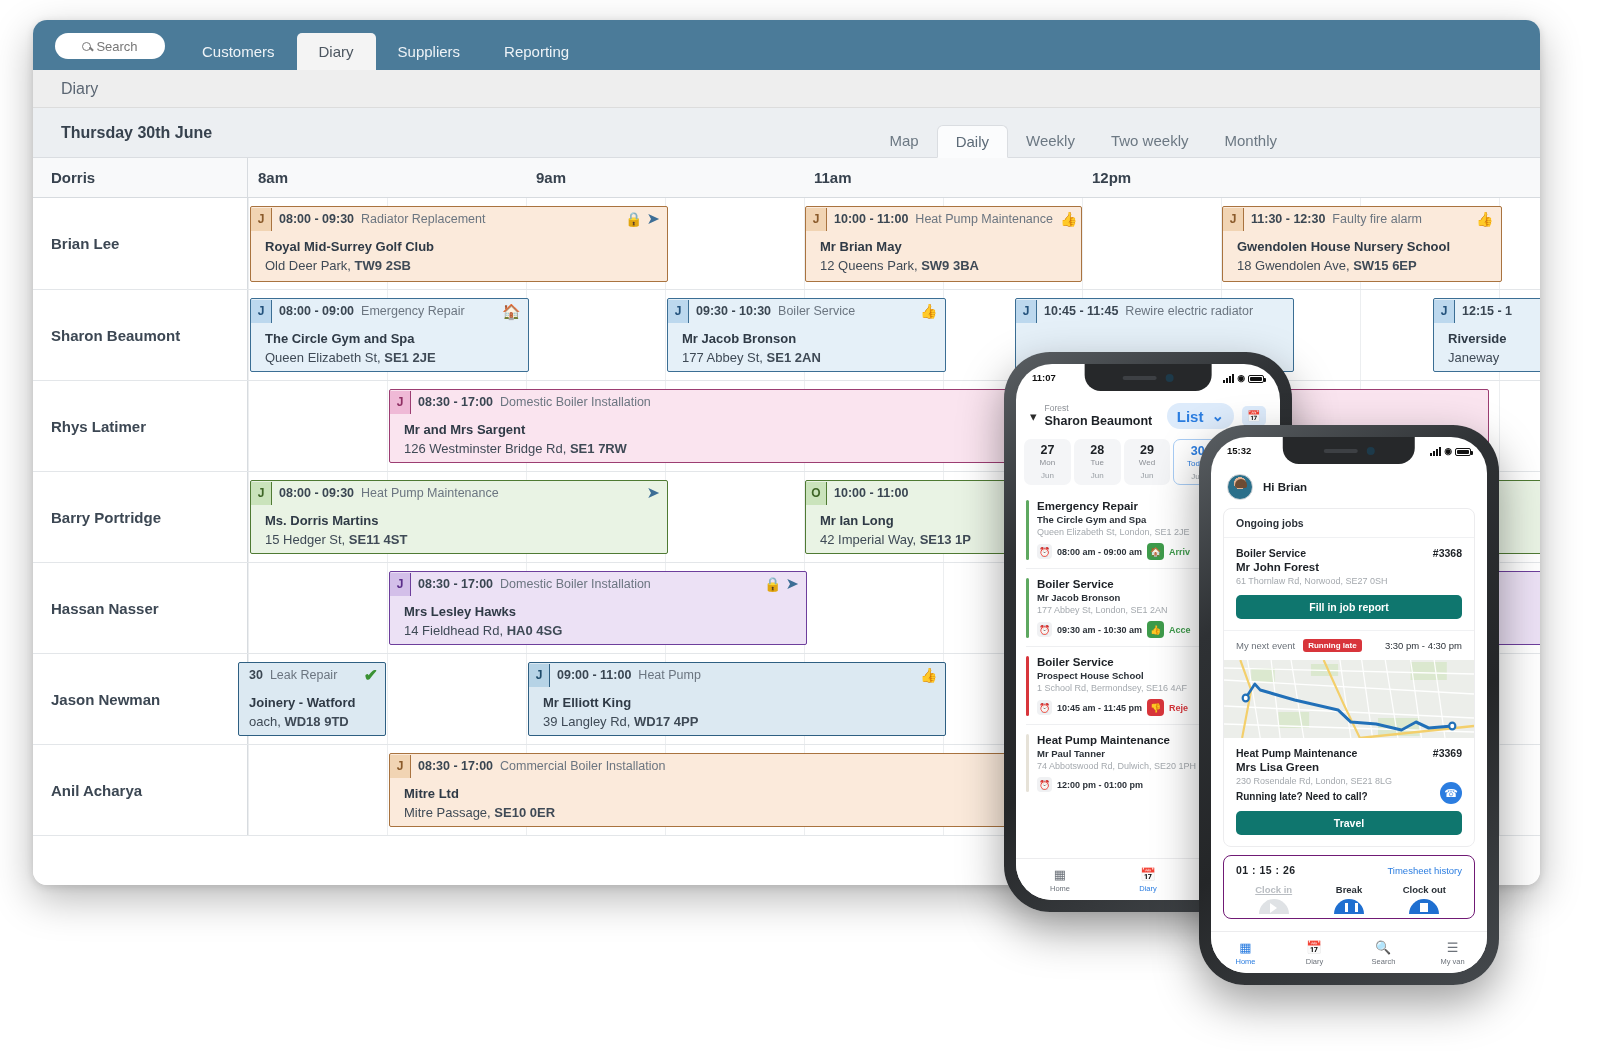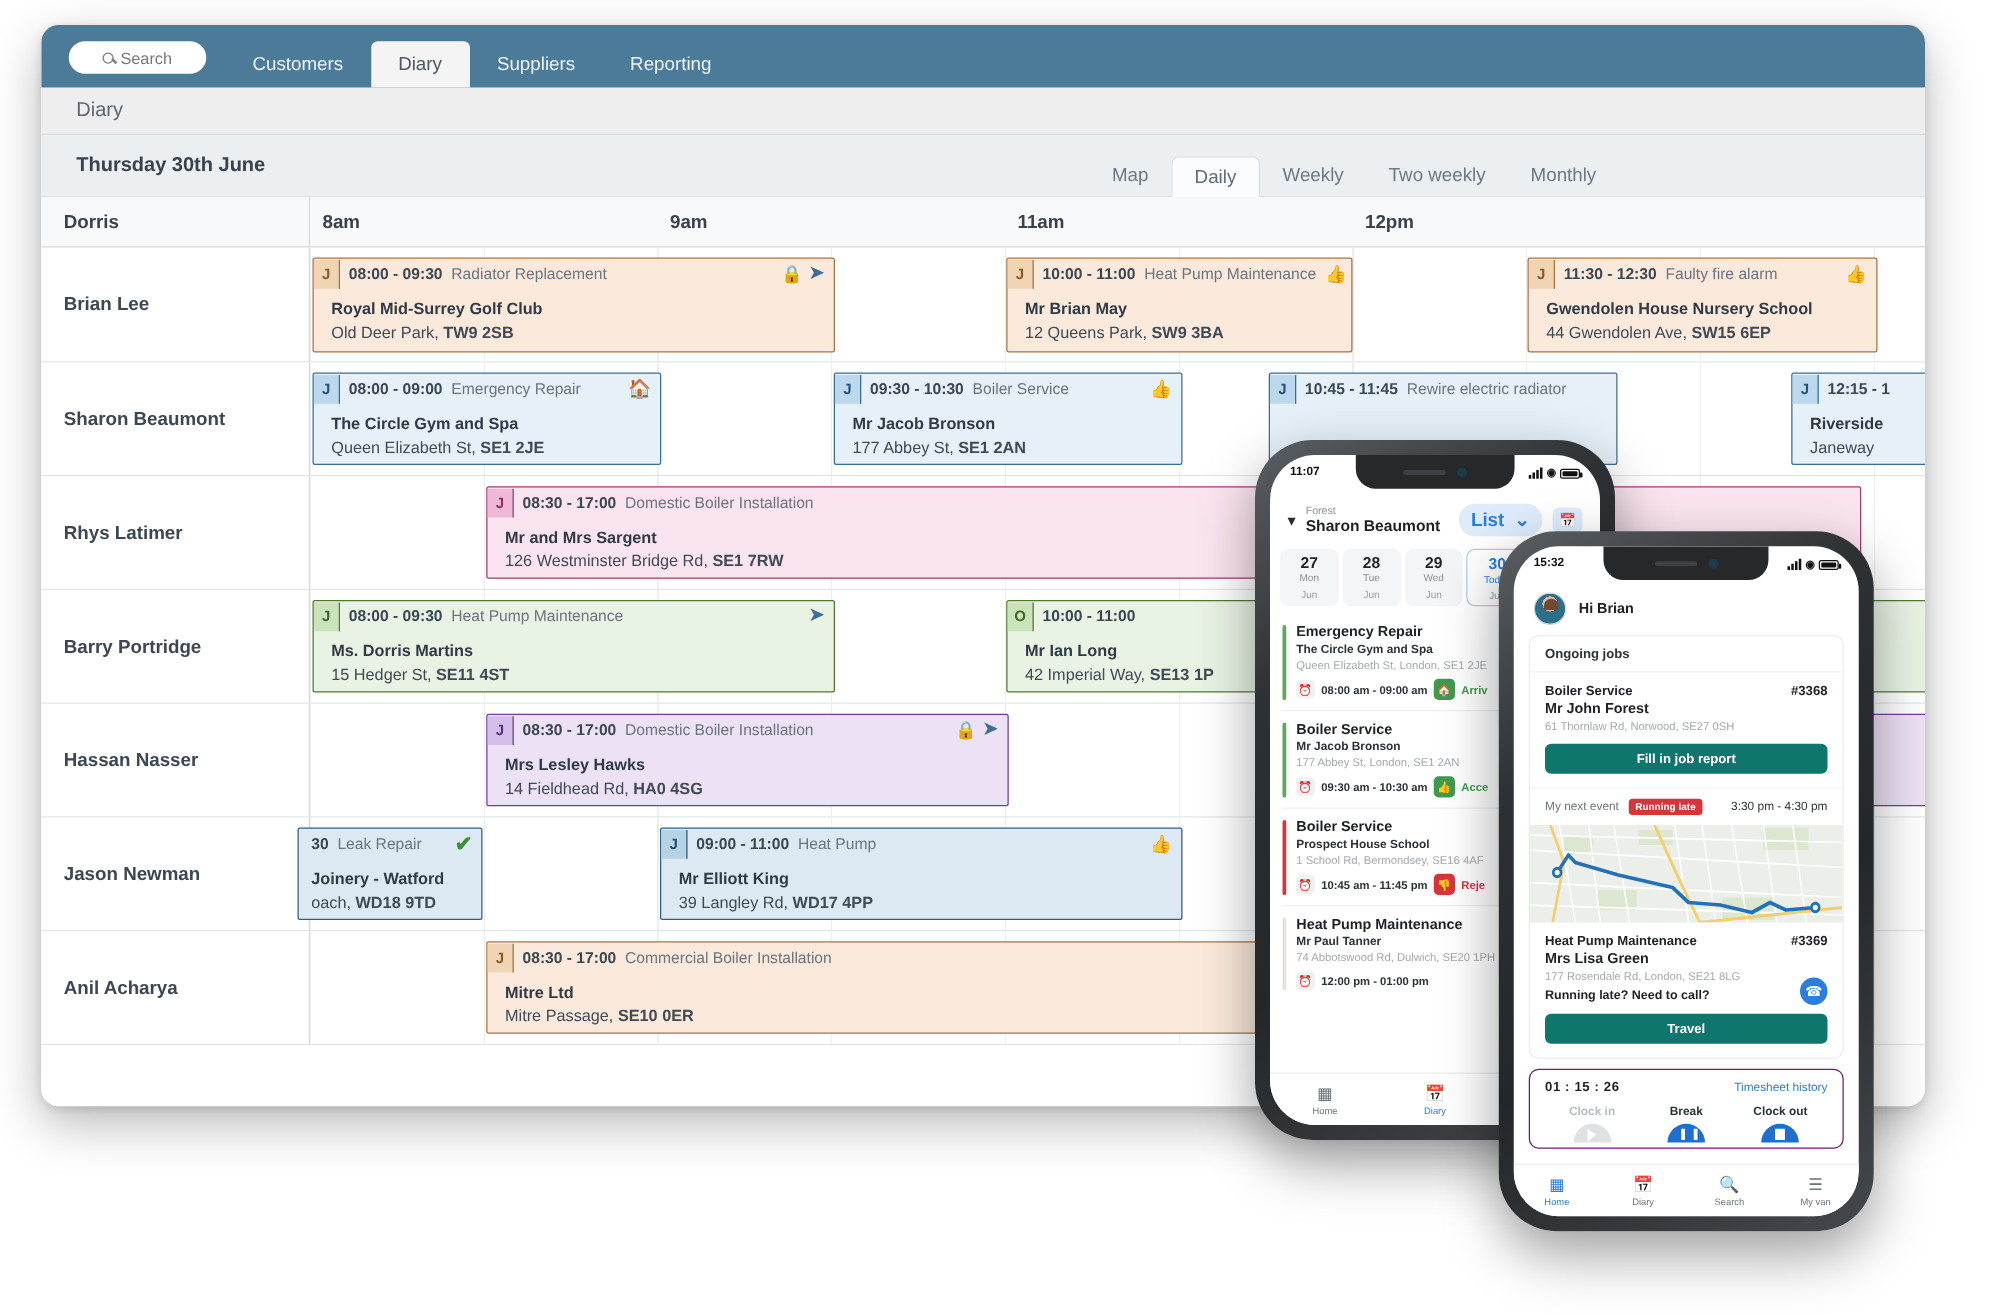--- a/index.html
+++ b/index.html
@@ -418,21 +418,21 @@
     border: 1px solid #701a75;
     border-radius: 8px;
     padding: 8px 12px 4px 12px;
   }
   .timesheet .trow { display: flex; align-items: center; }
   .timesheet .timer { font-size: 10.5px; font-weight: bold; color: #1d2126; letter-spacing: 0.5px; }
   .timesheet .thist { margin-left: auto; font-size: 9.5px; color: #2b7de0; }
   .clockrow { display: flex; margin-top: 8px; }
   .clockcol { flex: 1; text-align: center; }
   .clockcol .cl { font-size: 9.5px; font-weight: bold; color: #2b3138; }
-  .clockcol.dim .cl { color: #b9bdc2; }
+  .clockcol.dim .cl { color: #b9bdc2; text-decoration: underline; }
   .clockdial {
     margin: 4px auto 0 auto;
     width: 30px; height: 15px;
     border-radius: 15px 15px 0 0;
     background: #1f6fd0;
     position: relative;
   }
   .clockcol.dim .clockdial { background: #dfe2e5; }
   .clockdial.play::after {
     content:""; position:absolute; left:11px; top:4px;
@@ -524,21 +524,21 @@
           <div class="ev-head">
             <span class="badge">J</span>
             <span class="ev-time">11:30 - 12:30</span>
             <span class="ev-type">Faulty fire alarm</span>
             <span class="ev-icons">
                 <span class="ico ico-thumb">👍</span>
               </span>
           </div>
           <div class="ev-body">
             <div class="ev-cust">Gwendolen House Nursery School</div>
-            <div class="ev-addr"><span>44 Gwendolen Ave, </span><b>SW15 6EP</b></div>
+            <div class="ev-addr"><span>18 Gwendolen Ave, </span><b>SW15 6EP</b></div>
           </div>
         </div>
       </div>
     </div>
 
     <div class="cal-row" style="height:91px">
       <div class="user-cell">Sharon Beaumont</div>
       <div class="lane">
         <div class="ev c-blue" style="left:2px; width:279px; height:74px">
           <div class="ev-head">
@@ -933,21 +933,21 @@
           <circle cx="24" cy="38" r="3.4" fill="#ffffff" stroke="#2170b8" stroke-width="2.4"></circle>
           <circle cx="252" cy="66" r="3.4" fill="#ffffff" stroke="#2170b8" stroke-width="2.4"></circle>
         </svg>
       </div>
       <div class="card-bd">
         <div class="rowline">
           <span class="jt2">Heat Pump Maintenance</span>
           <span class="jnum">#3369</span>
         </div>
         <div class="jc2">Mrs Lisa Green</div>
-        <div class="ja2">177 Rosendale Rd, London, SE21 8LG</div>
+        <div class="ja2">230 Rosendale Rd, London, SE21 8LG</div>
         <div style="position:relative">
           <div class="lateq">Running late? Need to call?</div>
           <div class="callbtn" style="right:0; bottom:-2px">☎</div>
         </div>
         <div class="pbtn">Travel</div>
       </div>
     </div>
 
     <div class="timesheet">
       <div class="trow">

